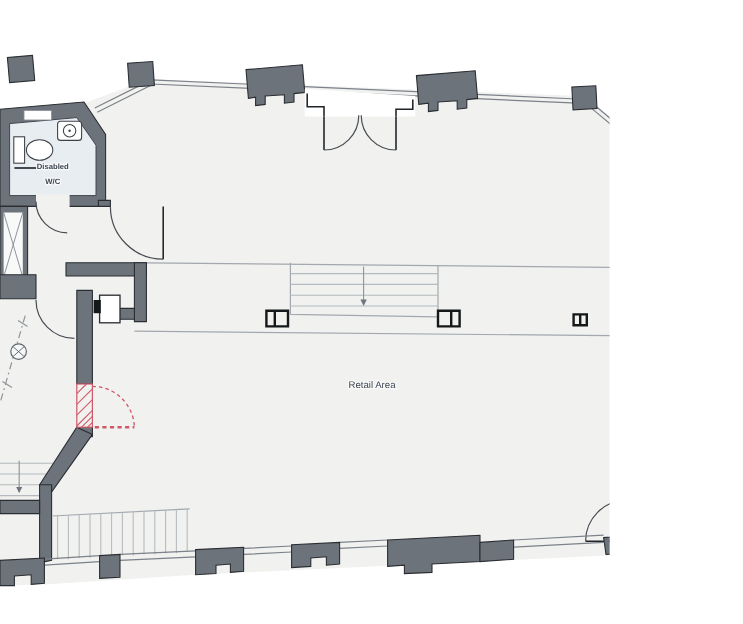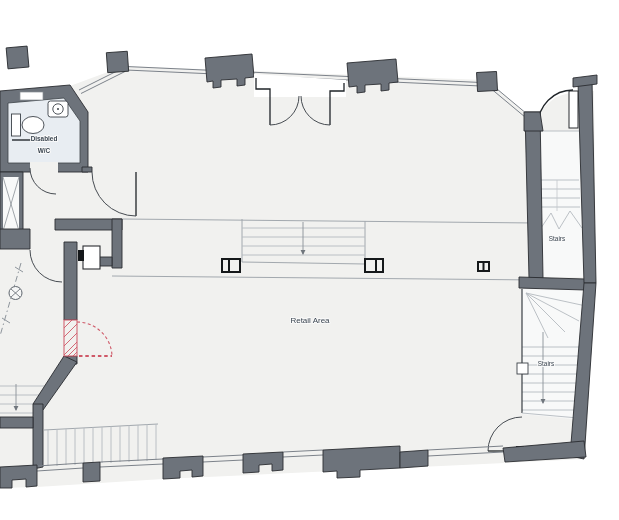--- a/index.html
+++ b/index.html
@@ -1,16 +1,16 @@
 <!DOCTYPE html>
 <html style="--background: #ffffff; --wall: #6d737b; --wall-outline: #2a2d31; --floor: #f1f1ef; --wc-floor: #e8edf2; --stair-floor: #f8f9f9; --window-line: #7c828a; --step-line: #a2a8ae; --tread-line: #b4bac0; --door-line: #1f2428; --opening-red: #cf5968; --label-text: #3a4550; --arrow: #70767d;"><head>
 <meta charset="utf-8">
 <style>
   html,body{margin:0;padding:0;background:#fff;}
-  .stage{position:relative;width:619px;height:520px;background:var(--background,#fff);overflow:hidden;}
+  .stage{position:relative;width:508px;height:520px;background:var(--background,#fff);overflow:hidden;}
   svg{display:block;}
   .wall{fill:var(--wall);stroke:var(--wall-outline);stroke-width:.9;stroke-linejoin:miter;}
   .floor{fill:var(--floor);stroke:none;}
   .wcfloor{fill:var(--wc-floor);stroke:#3c4248;stroke-width:.8;}
   .stairfloor{fill:var(--stair-floor);stroke:none;}
   .win{stroke:var(--window-line);stroke-width:1;fill:none;}
   .step{stroke:var(--step-line);stroke-width:1;fill:none;}
   .tread{stroke:var(--tread-line);stroke-width:.9;fill:none;}
   .door{stroke:var(--door-line);stroke-width:1.3;fill:none;}
   .arc{stroke:#474c52;stroke-width:1;fill:none;}

